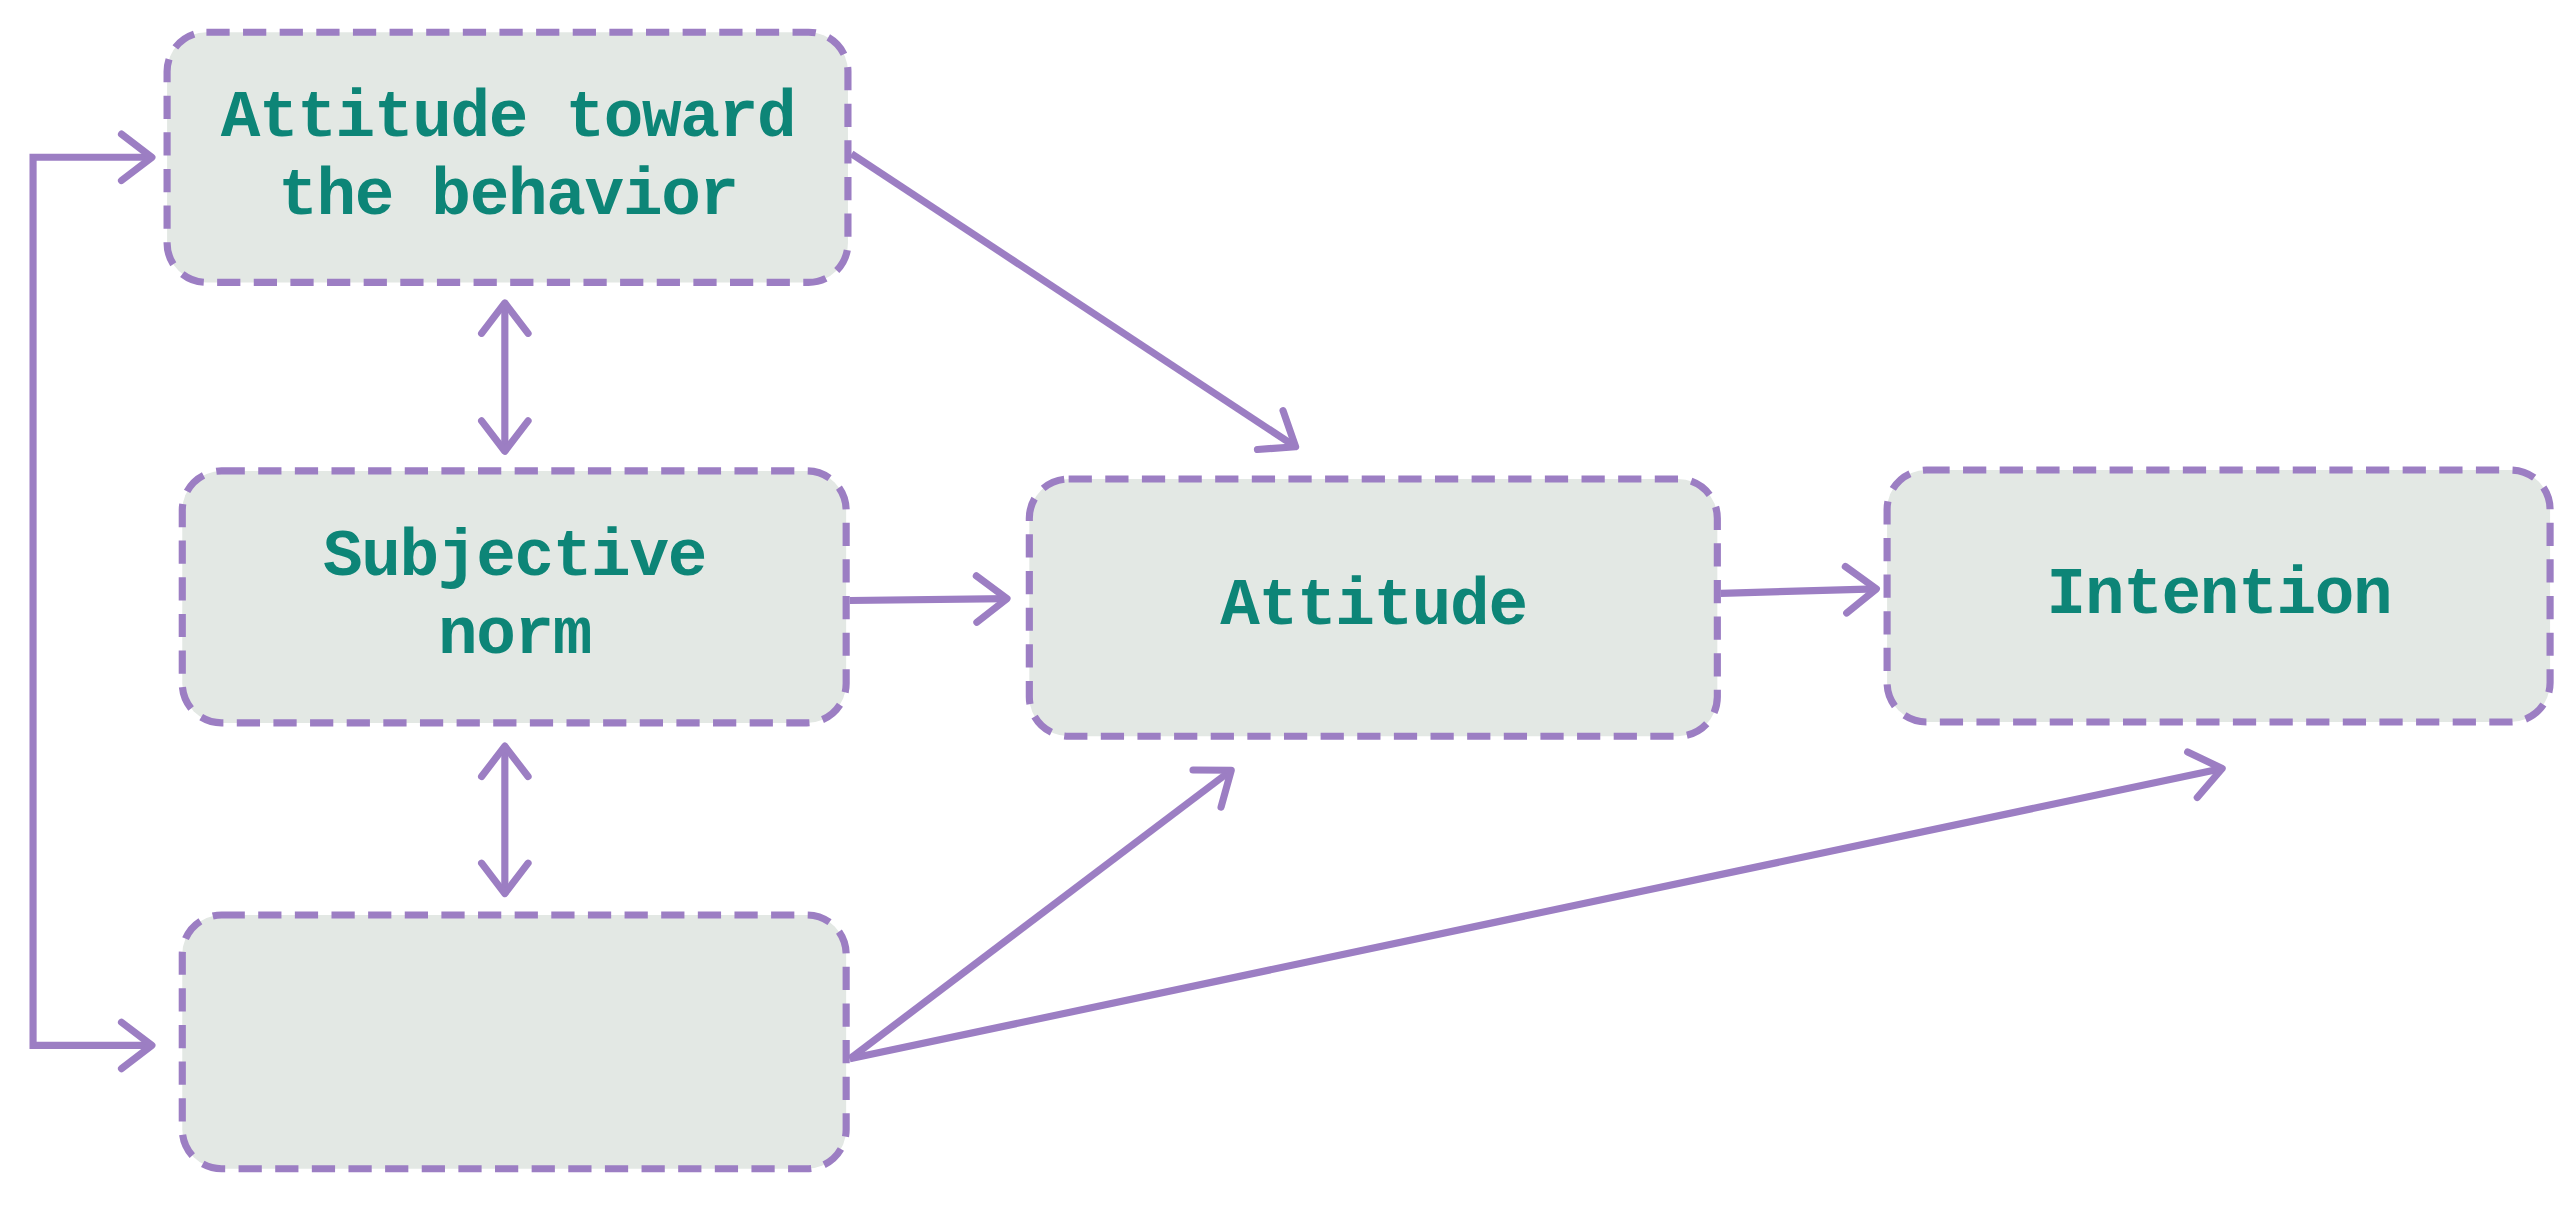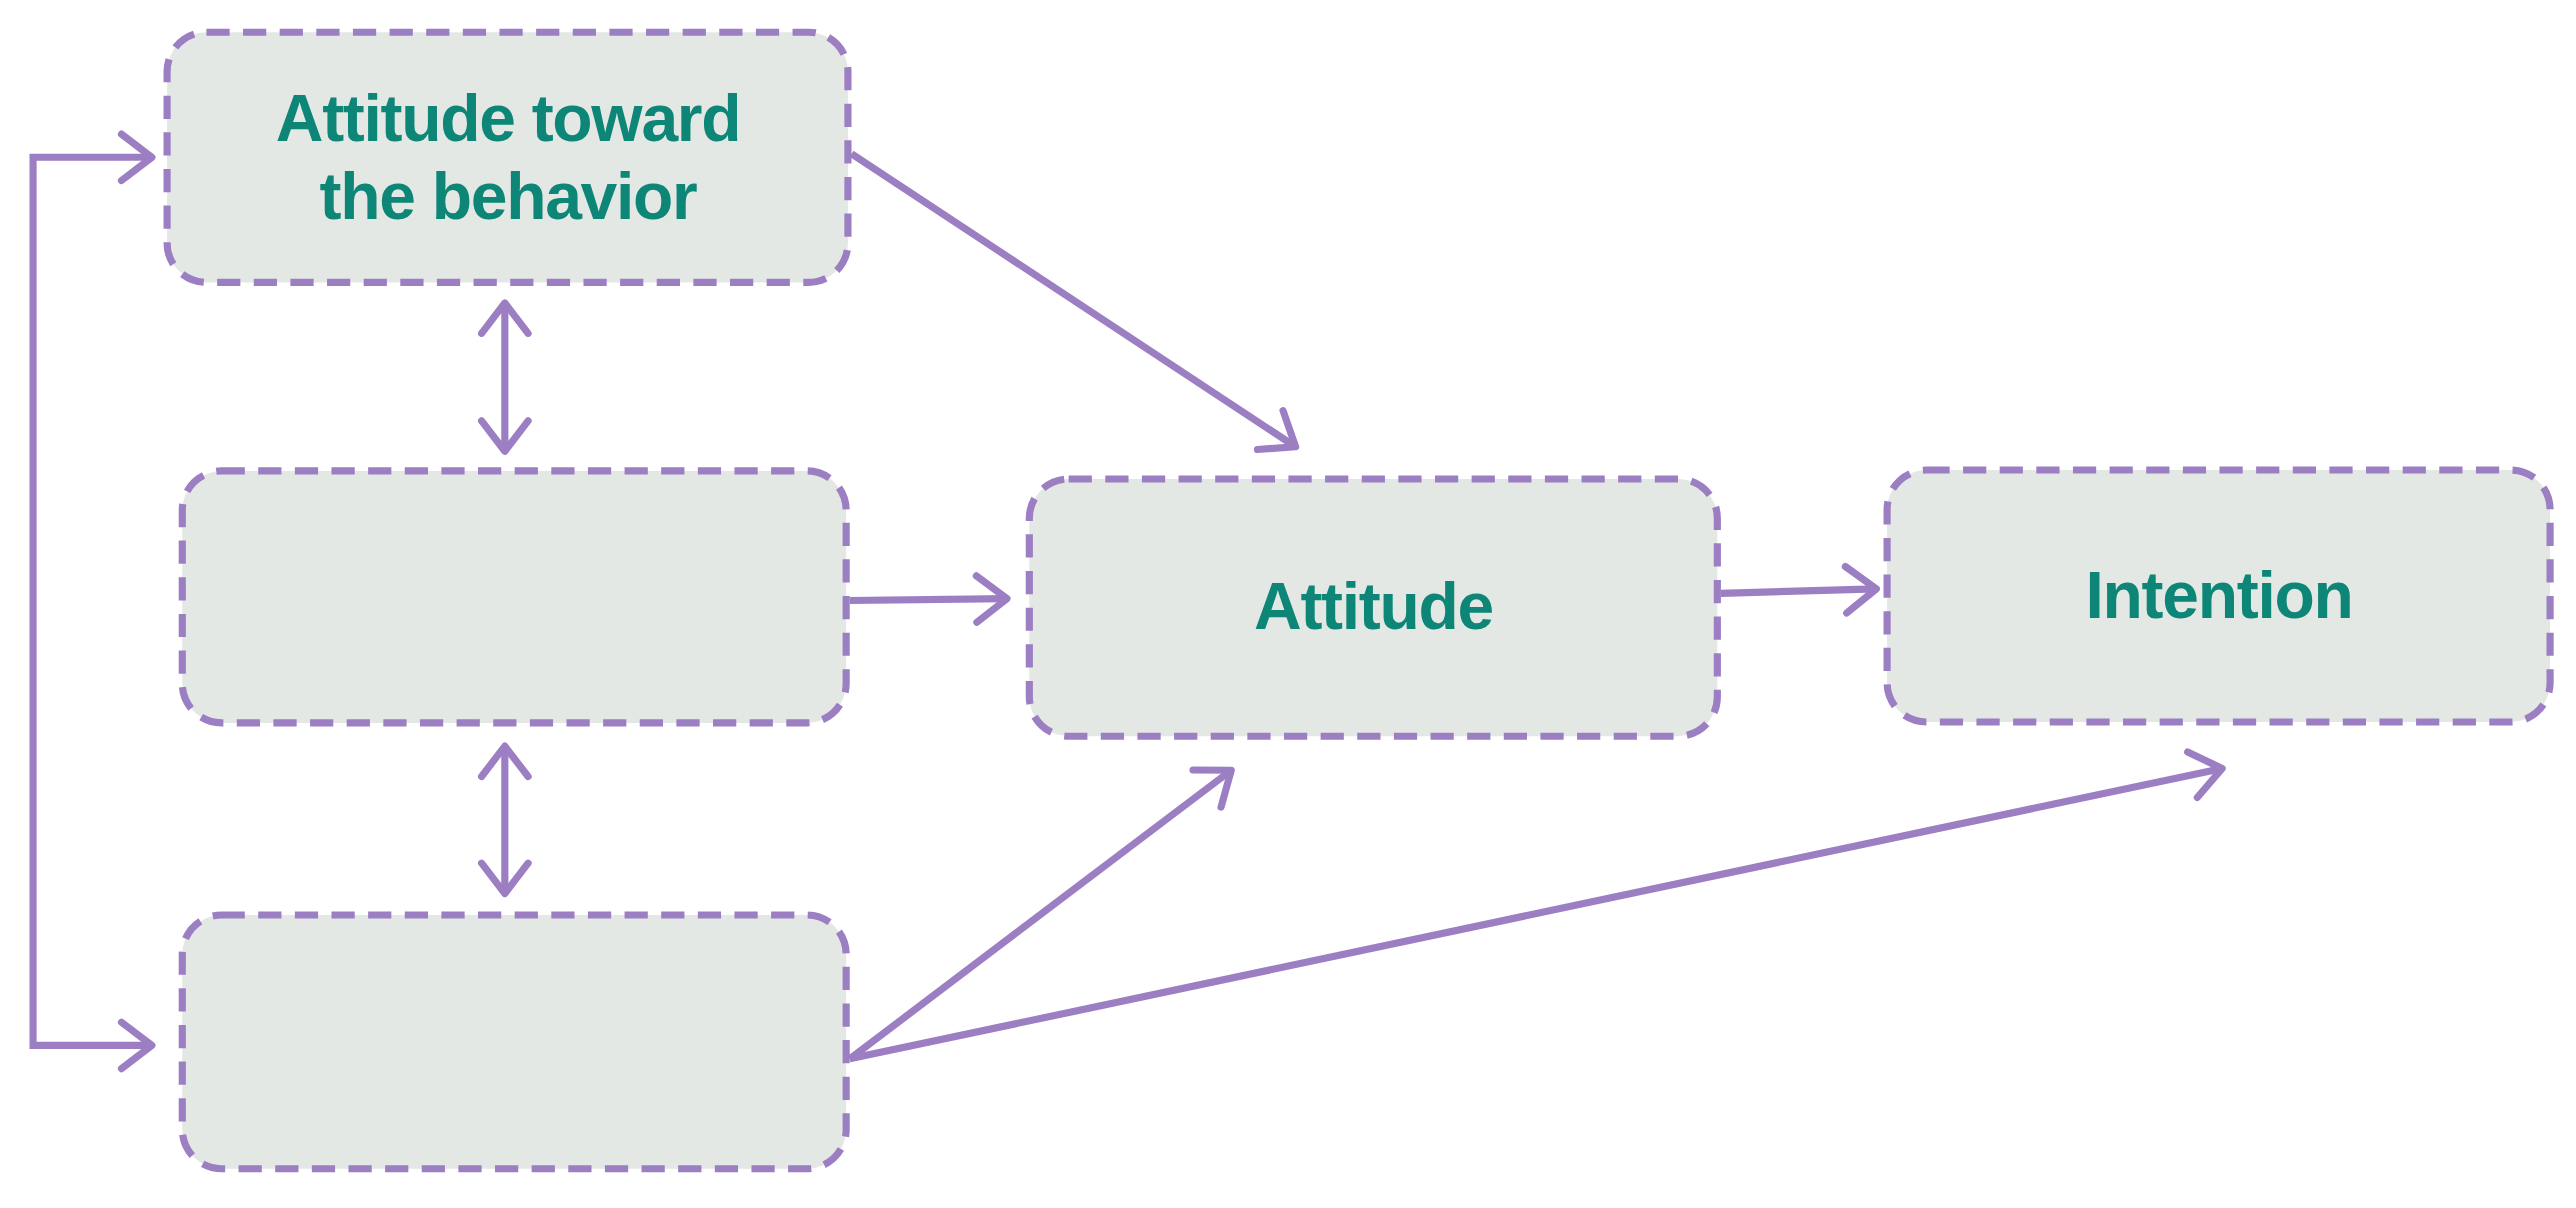--- a/index.html
+++ b/index.html
@@ -8,21 +8,21 @@
     --label-color:#0d8577;
     --bg:#ffffff;
   }
   *{box-sizing:border-box;}
   html,body{margin:0;padding:0;background:var(--bg);}
   #diagram-canvas{
     position:relative;
     width:2565px;
     height:1209px;
     background:var(--bg);
-    font-family:Liberation Sans, sans-serif;
+    font-family:Liberation Mono, monospace;
     overflow:hidden;
   }
   #edges-layer{
     position:absolute;
     left:0;top:0;
     width:2576px;
     height:1209px;
   }
   .node-rect{
     fill:var(--node-fill);
@@ -94,17 +94,19 @@
 
     <rect class="node-rect" x="187" y="36" width="762" height="280" rx="44"></rect>
     <rect class="node-rect" x="204" y="527" width="743" height="282" rx="44"></rect>
     <rect class="node-rect" x="204" y="1024" width="743" height="284" rx="44"></rect>
     <rect class="node-rect" x="1152" y="536" width="770" height="288" rx="44"></rect>
     <rect class="node-rect" x="2112" y="526" width="742" height="282" rx="44"></rect>
   </svg>
 
   <div class="node-label" id="label-attitude">Attitude toward
 the behavior</div>
+  <div class="node-label" id="label-subjective">Subjective
+norm</div>
   <div class="node-label" id="label-intention">Attitude</div>
   <div class="node-label" id="label-behavior">Intention</div>
 
 </div>
 
 
 </body></html>

